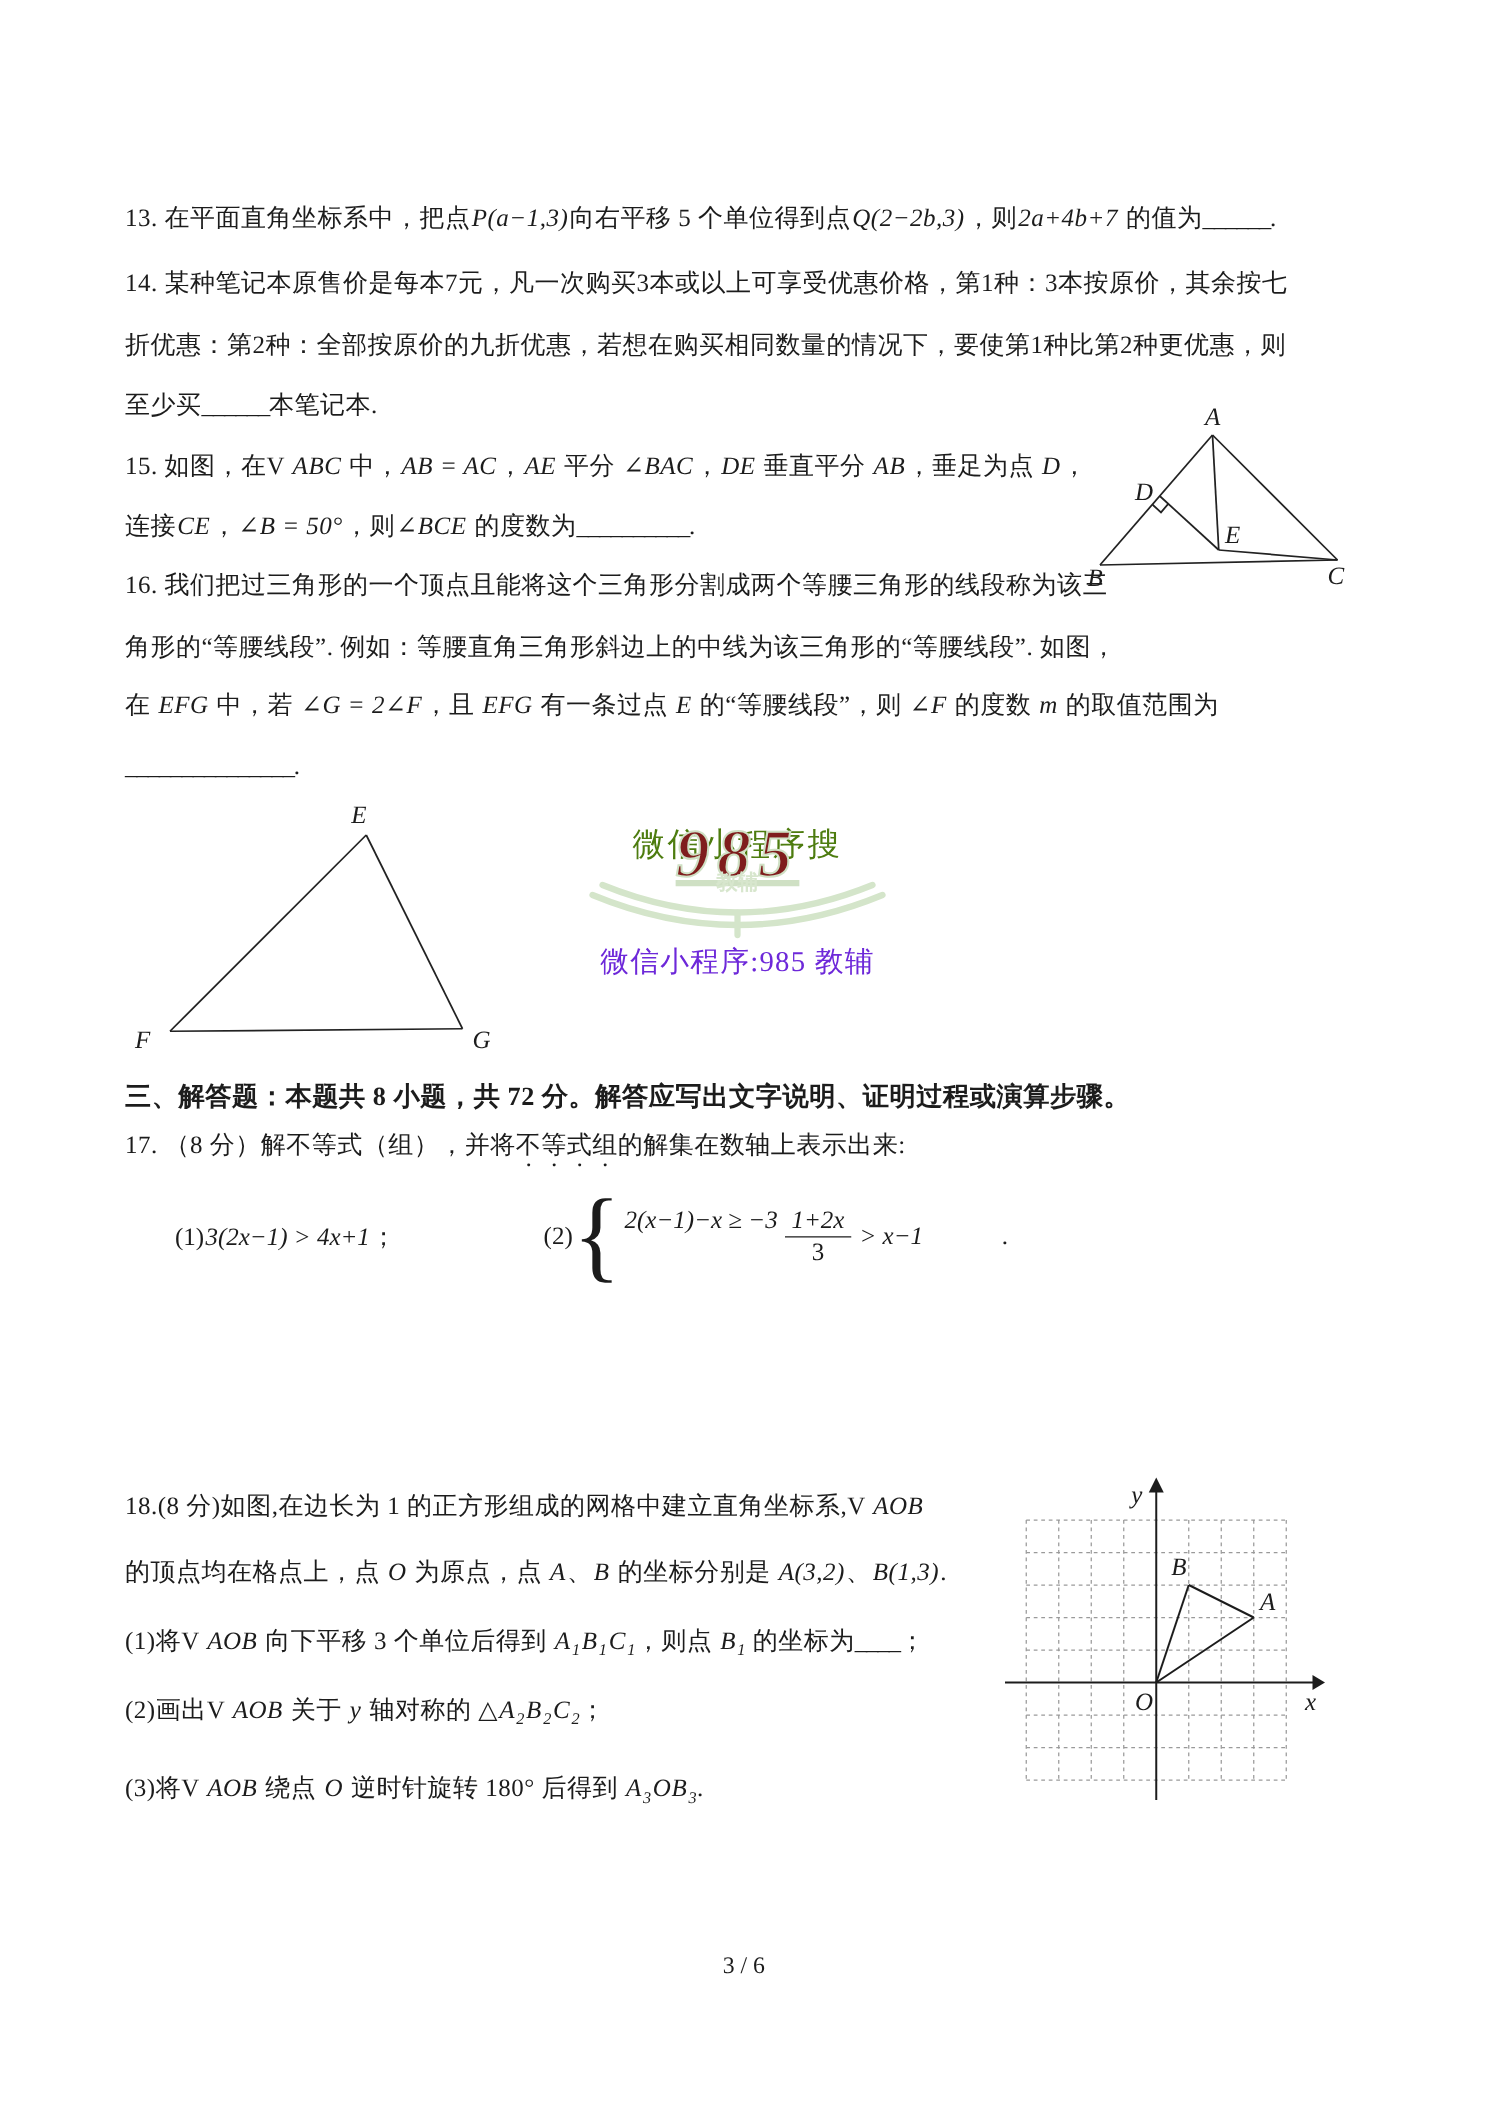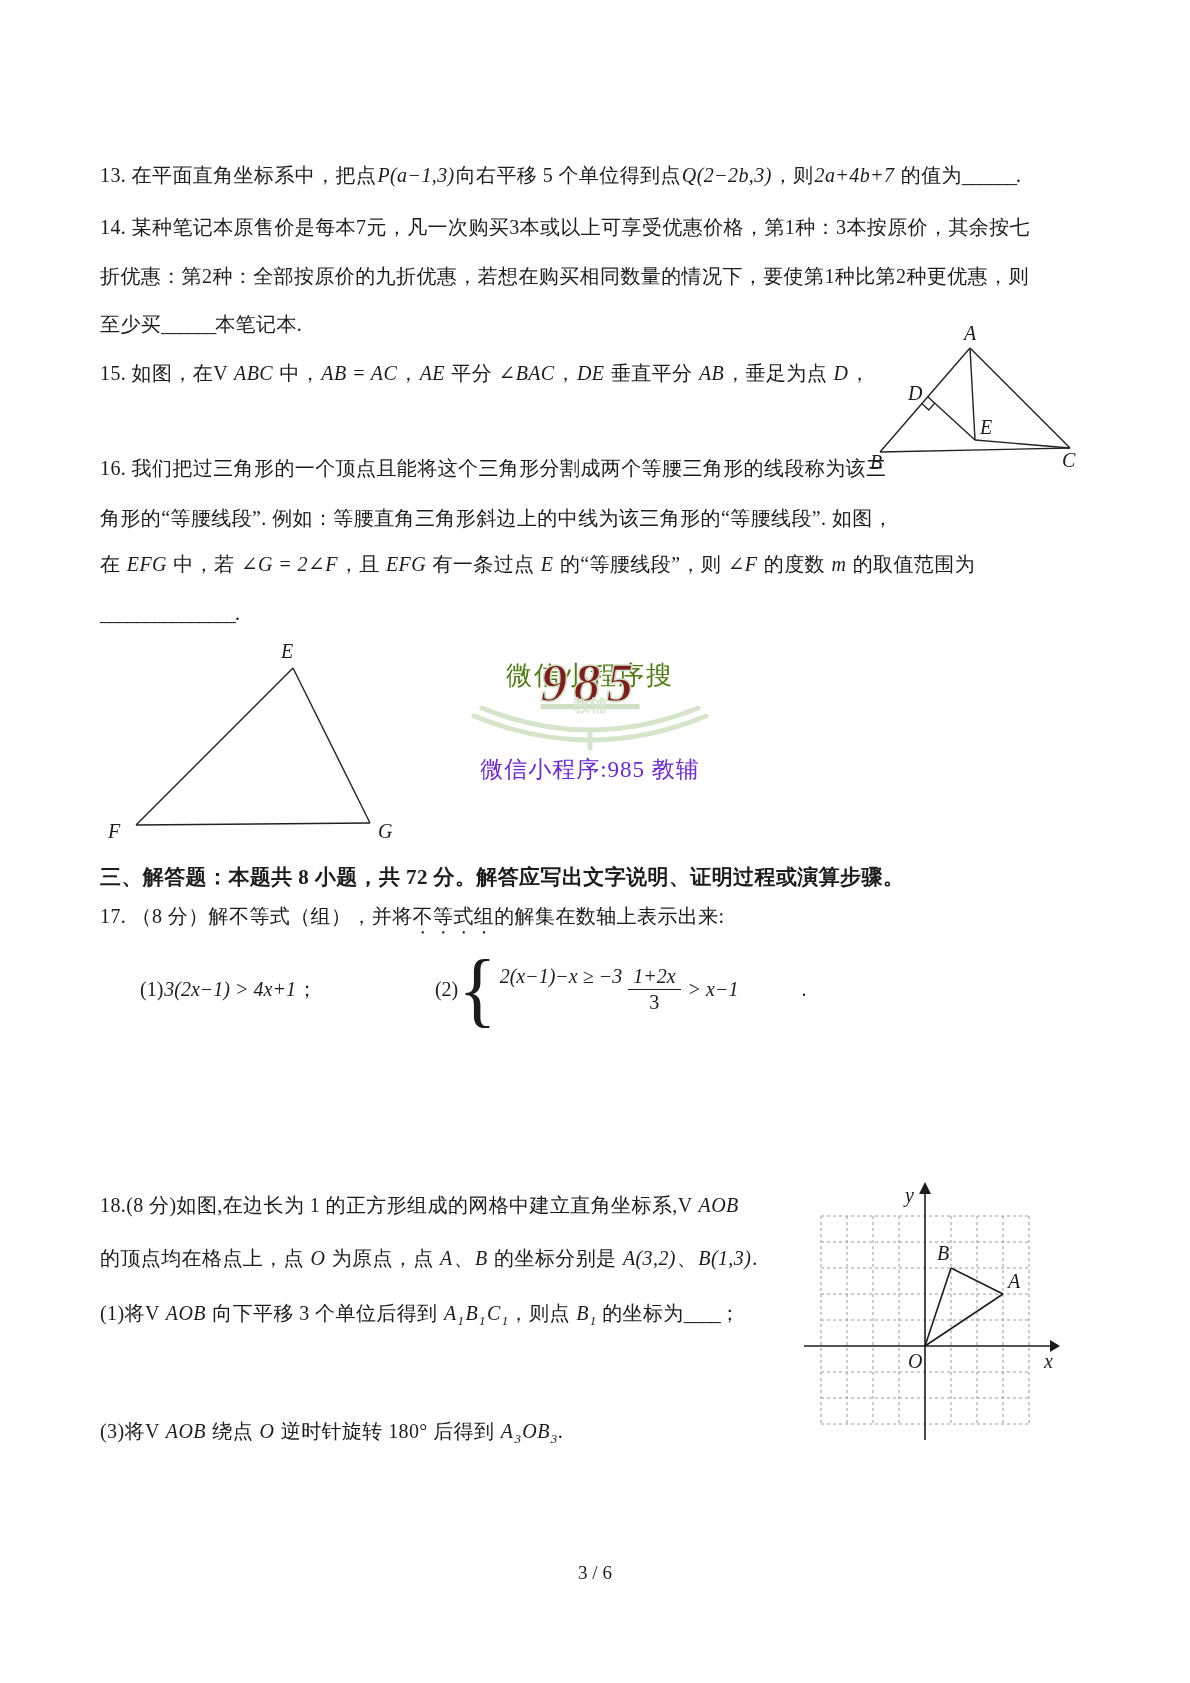--- a/index.html
+++ b/index.html
@@ -42,20 +42,21 @@
 
 <div class="page">
 
   <div class="line" style="top:162px"><span>13. 在平面直角坐标系中，把点</span><span class="m">P(a−1,3)</span><span>向右平移 5 个单位得到点</span><span class="m">Q(2−2b,3)</span><span>，则</span><span class="m">2a+4b+7</span><span> 的值为</span><span class="u">______</span><span>.</span></div>
 
   <div class="line" style="top:214px">14. 某种笔记本原售价是每本7元，凡一次购买3本或以上可享受优惠价格，第1种：3本按原价，其余按七</div>
   <div class="line" style="top:263px">折优惠：第2种：全部按原价的九折优惠，若想在购买相同数量的情况下，要使第1种比第2种更优惠，则</div>
   <div class="line" style="top:311px"><span>至少买</span><span class="u">______</span><span>本笔记本.</span></div>
 
   <div class="line" style="top:360px"><span>15. 如图，在V </span><span class="m">ABC</span><span> 中，</span><span class="m">AB = AC</span><span>，</span><span class="m">AE</span><span> 平分 </span><span class="m">∠BAC</span><span>，</span><span class="m">DE</span><span> 垂直平分 </span><span class="m">AB</span><span>，垂足为点 </span><span class="m">D</span><span>，</span></div>
+  <div class="line" style="top:408px"><span>连接</span><span class="m">CE</span><span>，</span><span class="m">∠B = 50°</span><span>，则</span><span class="m">∠BCE</span><span> 的度数为</span><span class="u">__________</span><span>.</span></div>
 
   <svg class="fig" style="left:868px;top:320px" width="212" height="152" viewBox="0 0 212 152">
     <g stroke="#222" stroke-width="1.4" fill="none">
       <path d="M102,28 L12,132"></path>
       <path d="M12,132 L202,128"></path>
       <path d="M202,128 L102,28"></path>
       <path d="M102,28 L107,120"></path>
       <path d="M60,77 L107,120"></path>
       <path d="M107,120 L202,128"></path>
       <path d="M54.1,83.8 L60.8,89.9 L66.6,83.1"></path>
@@ -114,20 +115,21 @@
           <span class="m">&gt; x−1</span>
         </span>
       </span>
     </span>
     <span class="period">.</span>
   </div>
 
   <div class="line" style="top:1192px;width:680px"><span>18.(8 分)如图,在边长为 1 的正方形组成的网格中建立直角坐标系,V </span><span class="m">AOB</span></div>
   <div class="line" style="top:1245px;width:680px"><span>的顶点均在格点上，点 </span><span class="m">O</span><span> 为原点，点 </span><span class="m">A</span><span>、</span><span class="m">B</span><span> 的坐标分别是 </span><span class="m">A(3,2)</span><span>、</span><span class="m">B(1,3)</span><span>.</span></div>
   <div class="line" style="top:1300px;width:680px"><span>(1)将V </span><span class="m">AOB</span><span> 向下平移 3 个单位后得到 </span><span class="m">A</span><span class="s">1</span><span class="m">B</span><span class="s">1</span><span class="m">C</span><span class="s">1</span><span>，则点 </span><span class="m">B</span><span class="s">1</span><span> 的坐标为</span><span class="u">____</span><span>；</span></div>
+  <div class="line" style="top:1355px;width:680px"><span>(2)画出V </span><span class="m">AOB</span><span> 关于 </span><span class="m">y</span><span> 轴对称的 △</span><span class="m">A</span><span class="s">2</span><span class="m">B</span><span class="s">2</span><span class="m">C</span><span class="s">2</span><span>；</span></div>
   <div class="line" style="top:1418px;width:680px"><span>(3)将V </span><span class="m">AOB</span><span> 绕点 </span><span class="m">O</span><span> 逆时针旋转 </span><span>180°</span><span> 后得到 </span><span class="m">A</span><span class="s">3</span><span class="m">OB</span><span class="s">3</span><span>.</span></div>
 
   <svg class="fig" style="left:780px;top:1178px" width="300" height="285" viewBox="0 0 300 285">
     <g stroke="#9a9a9a" stroke-width="1" stroke-dasharray="3 3">
       <path d="M41,38 V246"></path>
         <path d="M67,38 V246"></path>
         <path d="M93,38 V246"></path>
         <path d="M119,38 V246"></path>
       <path d="M171,38 V246"></path>
         <path d="M197,38 V246"></path>

